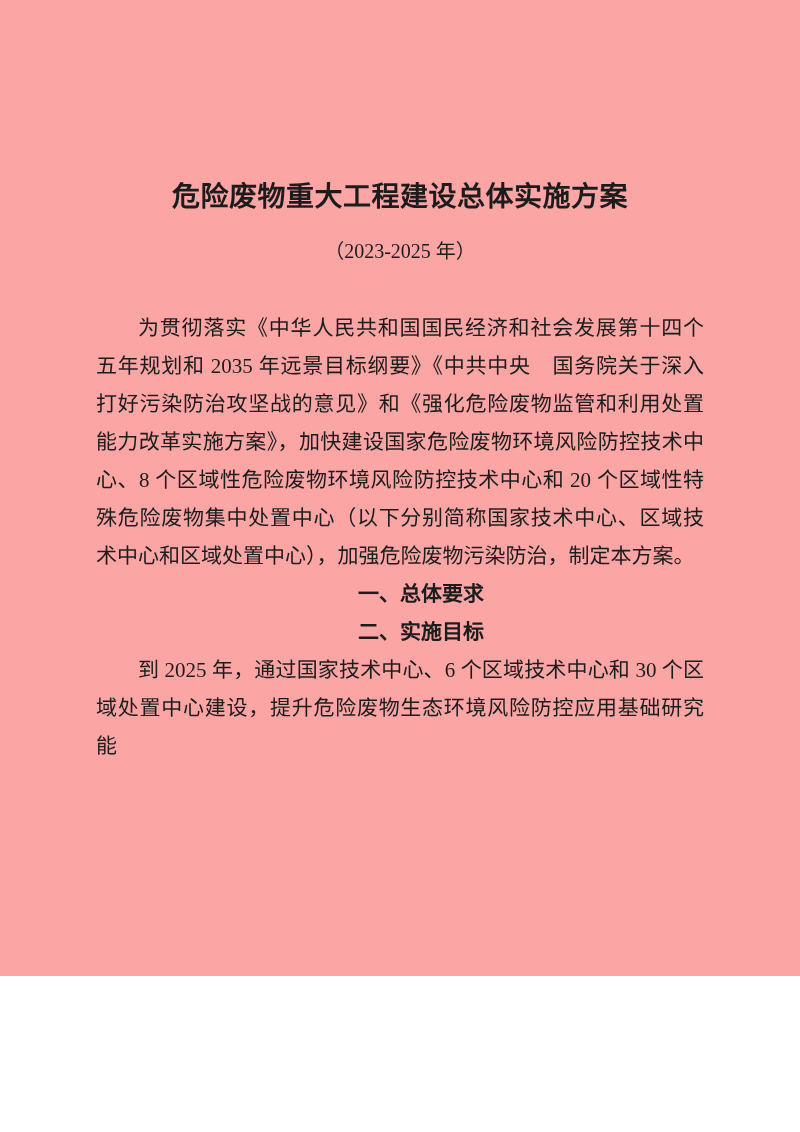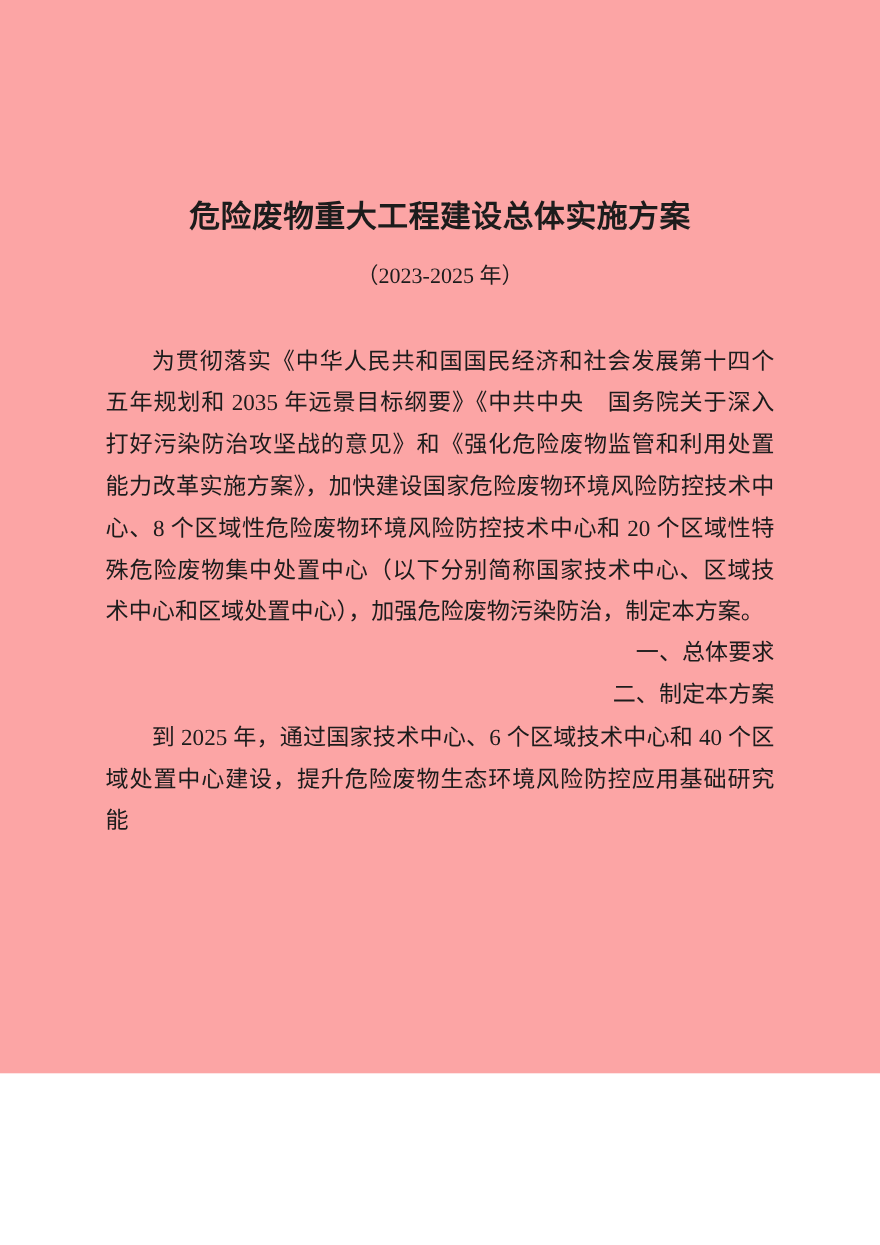--- a/index.html
+++ b/index.html
@@ -50,24 +50,24 @@
     text-align: justify;
   }
   .doc-body p.para {
     margin: 0;
     text-indent: 42px;
   }
   .doc-body h2.heading {
     margin: 0;
     font-family: "Liberation Sans", sans-serif;
     font-size: 21px;
-    font-weight: 400;
+    font-weight: 700;
     line-height: 38px;
     text-indent: 42px;
-    text-align: right;
+    text-align: center;
   }
   .page-number {
     position: absolute;
     top: 1004px;
     left: 96px;
     width: 596px;
     text-align: right;
     font-family: "Liberation Serif", serif;
     font-size: 19px;
     line-height: 24px;
@@ -84,21 +84,21 @@
 
   <div class="doc-subtitle">（2023-2025 年）</div>
 
   <div class="doc-body">
 
     <p class="para">为贯彻落实《中华人民共和国国民经济和社会发展第十四个五年规划和 2035 年远景目标纲要》《中共中央　国务院关于深入打好污染防治攻坚战的意见》和《强化危险废物监管和利用处置能力改革实施方案》，加快建设国家危险废物环境风险防控技术中心、8 个区域性危险废物环境风险防控技术中心和 20 个区域性特殊危险废物集中处置中心（以下分别简称国家技术中心、区域技术中心和区域处置中心），加强危险废物污染防治，制定本方案。</p>
 
     <h2 class="heading">一、总体要求</h2>
 
 
-    <h2 class="heading">二、制定本方案</h2>
+    <h2 class="heading">二、实施目标</h2>
 
-    <p class="para">到 2025 年，通过国家技术中心、6 个区域技术中心和 40 个区域处置中心建设，提升危险废物生态环境风险防控应用基础研究能</p>
+    <p class="para">到 2025 年，通过国家技术中心、6 个区域技术中心和 30 个区域处置中心建设，提升危险废物生态环境风险防控应用基础研究能</p>
 
   </div>
 
   <div class="page-number">— 3 —</div>
 
 </div>
 
 </body></html>

